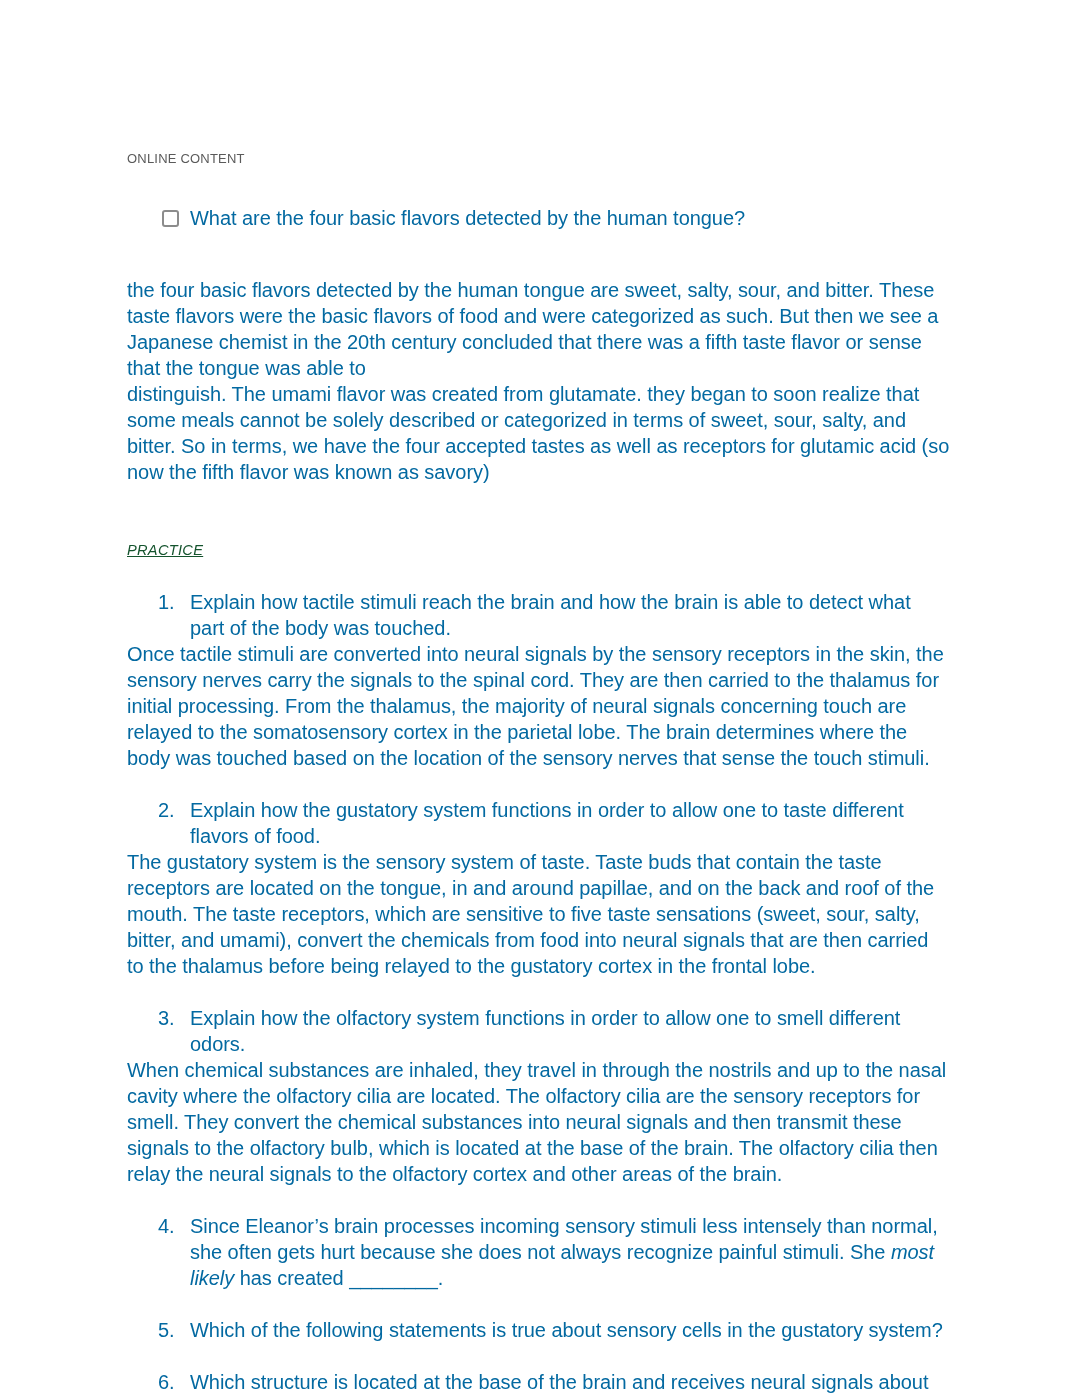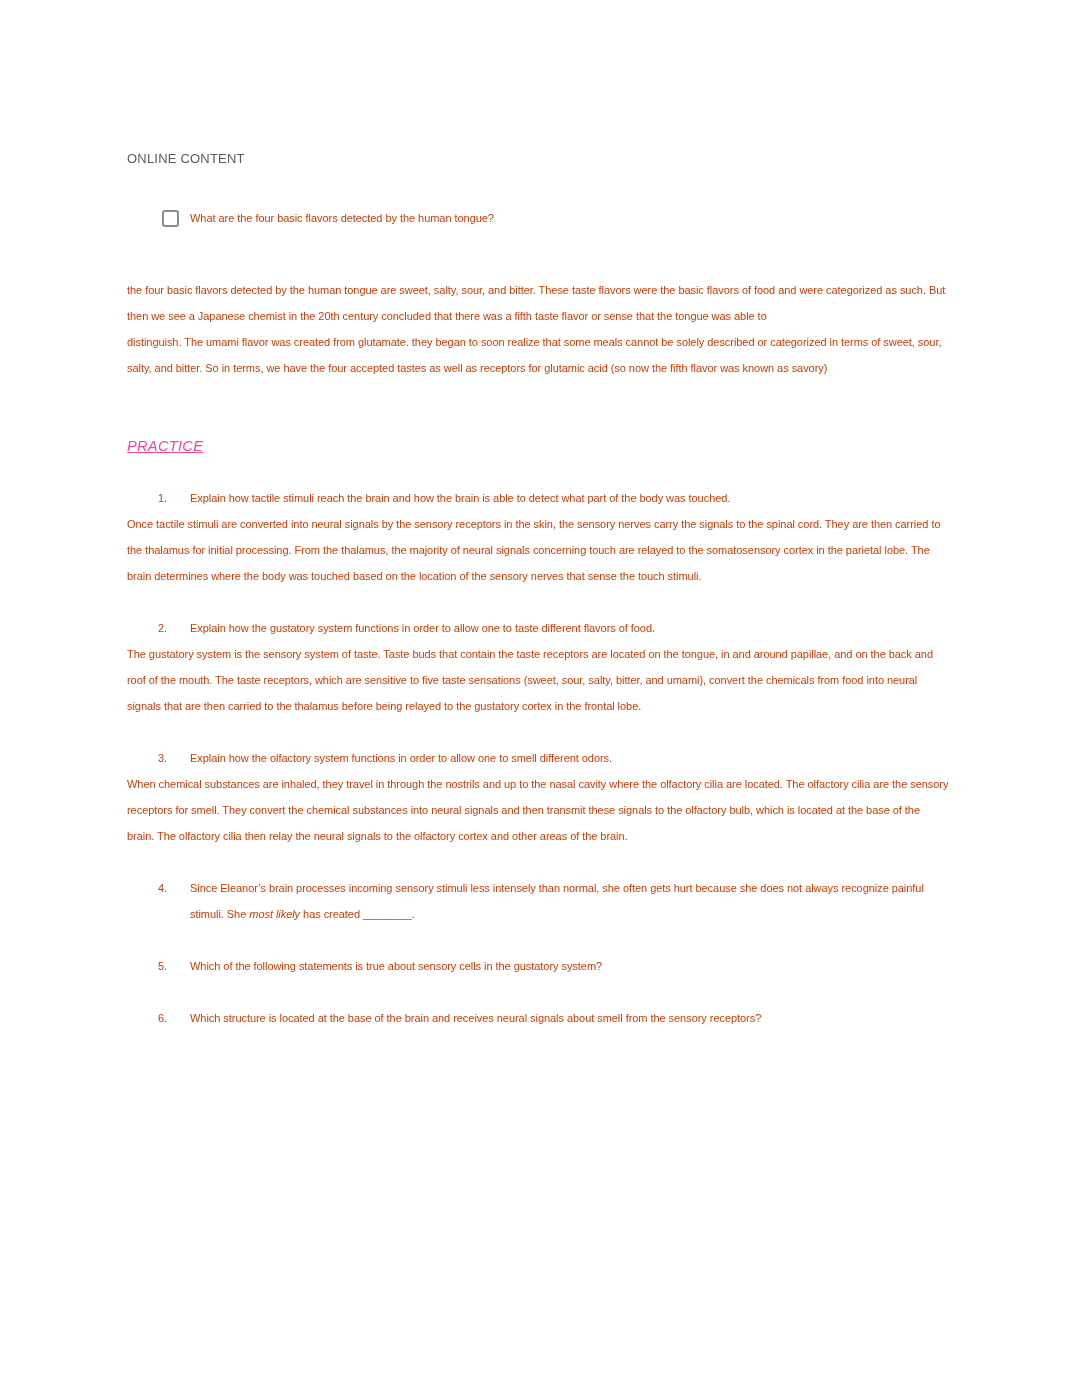--- a/index.html
+++ b/index.html
@@ -36,35 +36,35 @@
     width: 17px;
     height: 17px;
     border: 2px solid #8c8c8c;
     border-radius: 3px;
     background: #ffffff;
     flex: 0 0 auto;
     margin-right: 11px;
     display: inline-block;
   }
   .body-text {
-    font-size: 11px;
+    font-size: 20px;
     line-height: 26px;
     letter-spacing: -0.05px;
-    color: #c2410c;
+    color: #0369a1;
   }
   .intro-para { margin-top: 46px; }
 
   .practice-heading {
     margin-top: 52px;
     font-size: 14.6px;
     line-height: 26px;
     font-style: italic;
     text-decoration: underline;
     letter-spacing: 0.3px;
-    color: #ec4899;
+    color: #14532d;
   }
 
   .qa-block { margin-top: 26px; }
   .q-line { display: flex; }
   .q-num {
     flex: 0 0 63px;
     padding-left: 31px;
   }
   .q-text { flex: 1 1 auto; }
   .answer { margin-top: 0; }

